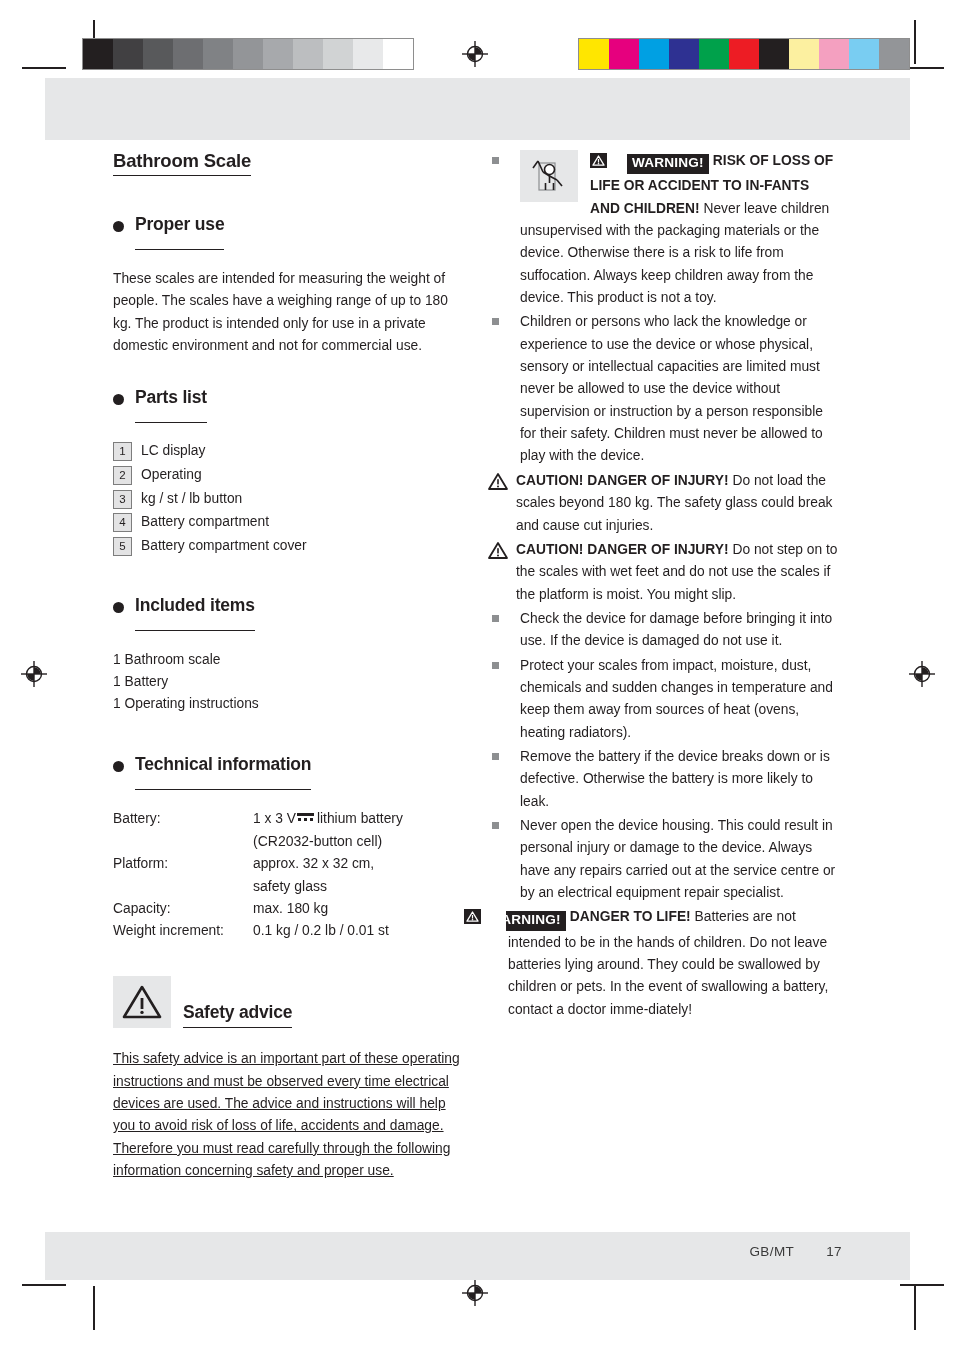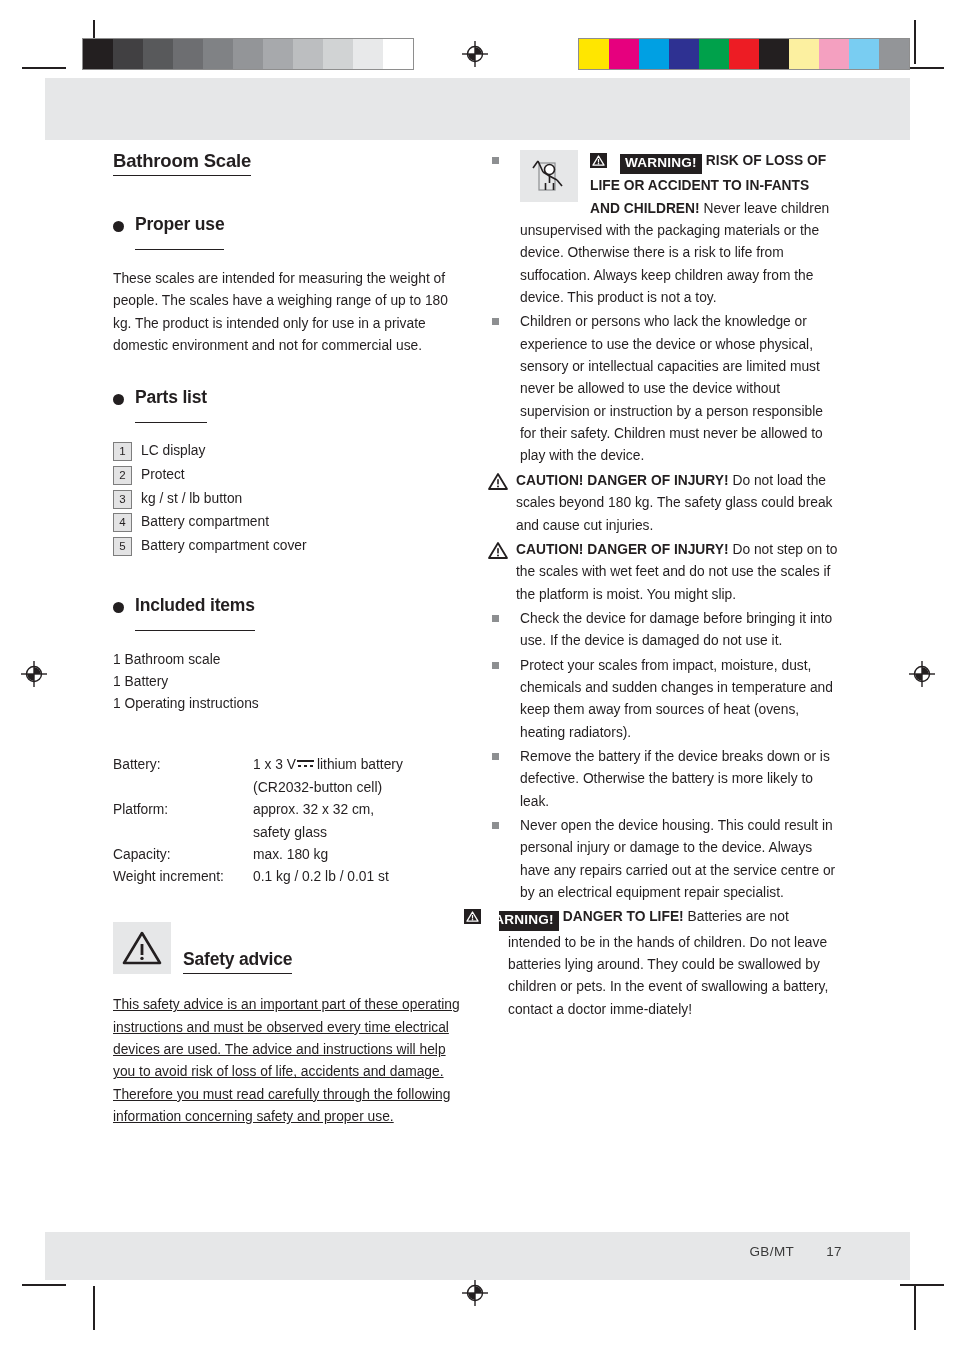--- a/index.html
+++ b/index.html
@@ -115,21 +115,21 @@
   .pictobox{
     width:58px;height:52px;background:#e6e7e8;flex:0 0 auto;
     display:flex;align-items:center;justify-content:center;margin-right:12px;
   }
   .wrap-float{overflow:hidden;}
   .float-l{float:left;margin:0 12px 2px 0;}
   .itemtext{font-size:13.8px;line-height:1.62;}
 
   b.caps{font-weight:bold;}
   .warnbadge{
-    display:inline-flex;align-items:center;gap:13px;vertical-align:-3px;margin-right:4px;
+    display:inline-flex;align-items:center;gap:20px;vertical-align:-3px;margin-right:4px;
   }
   .warnbadge .tr{flex:0 0 auto;}
   .warnbadge .lab{
     background:#231f20;color:#ffffff;font-weight:bold;font-size:13.6px;
     padding:1px 5px 2px 5px;letter-spacing:.2px;line-height:1.25;
   }
 
   .batt-head{display:flex;align-items:flex-start;gap:16px;margin:42px 0 22px 0;}
   .batt-head .txt{font-size:15px;font-weight:bold;line-height:1.45;margin-top:6px;}
 
@@ -236,21 +236,21 @@
       <span class="dot"></span>
       <span class="txt">Parts list</span>
     </div>
     <div class="parts">
       <div class="row">
         <span class="num">1</span>
         <span class="lbl">LC display</span>
       </div>
       <div class="row">
         <span class="num">2</span>
-        <span class="lbl">Protect</span>
+        <span class="lbl">Operating</span>
       </div>
       <div class="row">
         <span class="num">3</span>
         <span class="lbl">kg / st / lb button</span>
       </div>
       <div class="row">
         <span class="num">4</span>
         <span class="lbl">Battery compartment</span>
       </div>
       <div class="row">
@@ -264,20 +264,24 @@
       <span class="dot"></span>
       <span class="txt">Included items</span>
     </div>
     <div class="incl">
       <div>1 Bathroom scale</div>
       <div>1 Battery</div>
       <div>1 Operating instructions</div>
     </div>
 
     
+    <div class="h2">
+      <span class="dot"></span>
+      <span class="txt">Technical information</span>
+    </div>
     <div class="tech">
       <div class="trow">
         <span class="k">Battery:</span>
         <span class="v"><span>1 x 3 V</span><span class="dcsym"><b></b><i></i><i></i><i></i></span><span>lithium battery</span></span>
       </div>
       <div class="vcont">(CR2032-button cell)</div>
       <div class="trow">
         <span class="k">Platform:</span>
         <span class="v">approx. 32 x 32 cm,</span>
       </div>

